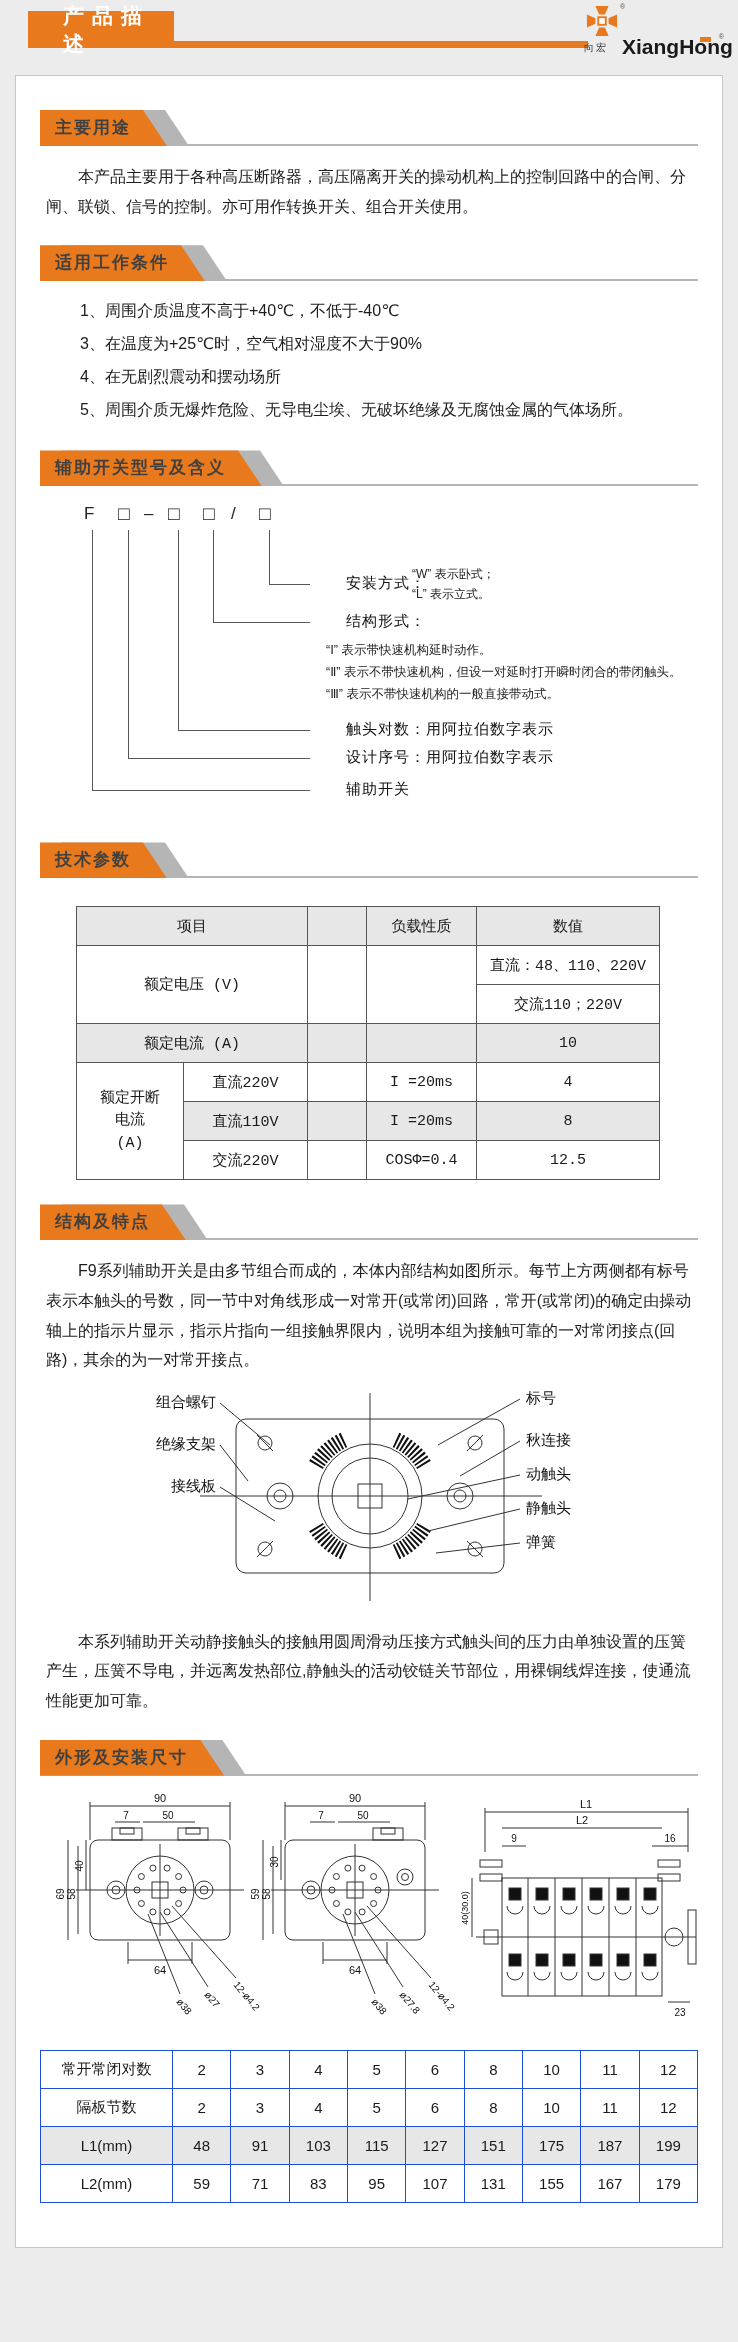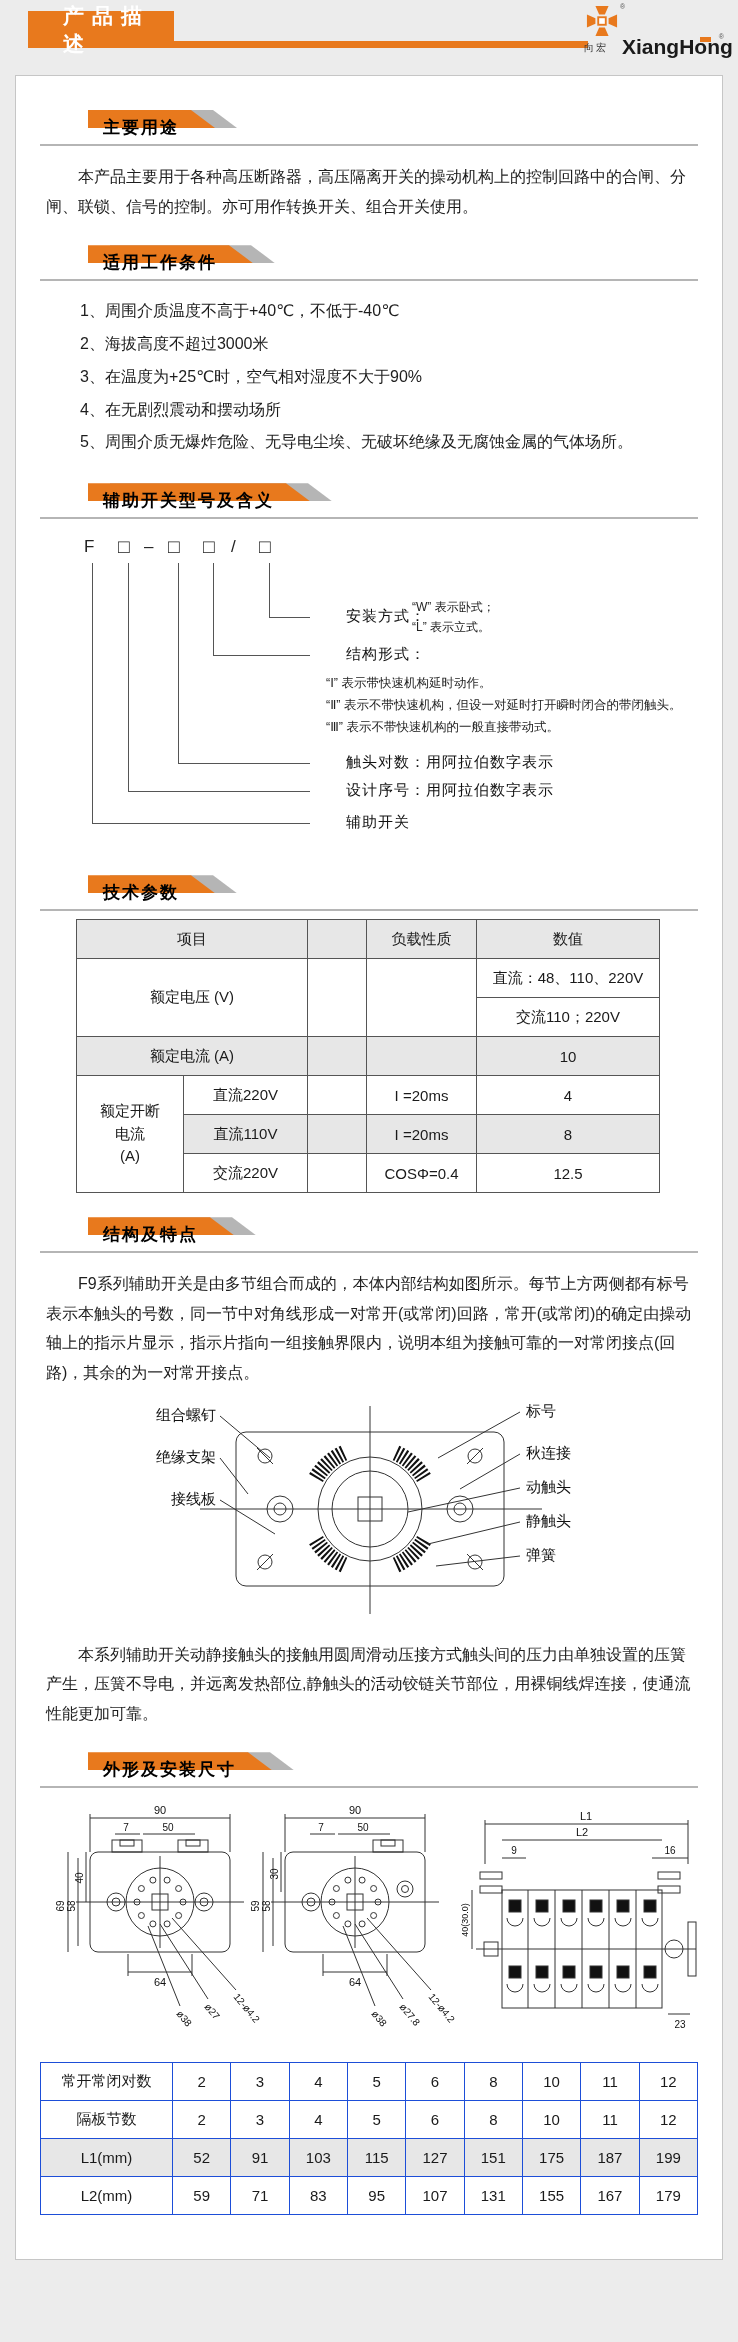--- a/index.html
+++ b/index.html
@@ -37,24 +37,23 @@
   .card{
     margin:9px 15px 42px;
     background:#fff;
     border:1px solid #c6c6c6;
     padding:26px 24px 40px;
   }
   
   .banner{margin-top:24px;border-bottom:2px solid var(--banner-shadow,#b5b5b5);height:36px;line-height:36px;white-space:nowrap;}
   .banner:first-child{margin-top:8px;}
   .banner-label{
-    position:relative;display:inline-block;height:18px;line-height:36px;
-    padding:0 36px 0 15px;color:#000000;font-weight:bold;font-size:17px;letter-spacing:2px;
+    position:relative;display:inline-block;height:36px;line-height:36px;
+    padding:0 36px 0 15px;color:#404040;font-weight:bold;font-size:17px;letter-spacing:2px;
     z-index:1;
-    margin-left:48px;
   }
   .banner-label::before{
     content:"";position:absolute;left:22px;right:-22px;top:0;bottom:0;
     background:var(--banner-shadow,#b5b5b5);
     clip-path:polygon(0 0,calc(100% - 24px) 0,100% 100%,0 100%);
     z-index:-2;
   }
   .banner-label::after{
     content:"";position:absolute;inset:0;
     background:var(--accent,#e8791d);
@@ -69,21 +68,21 @@
   .model-diagram{position:relative;height:318px;margin-top:14px;font-size:15px;}
   .code-sym{position:absolute;top:4px;font-size:17px;color:#222;}
   .code-box{font-size:19px;line-height:20px;}
   .vline{position:absolute;width:0;border-left:1px solid #555;}
   .hline{position:absolute;height:0;border-top:1px solid #555;}
   .mlabel{position:absolute;left:274px;font-size:15px;color:#111;letter-spacing:1px;margin-left:32px;}
   .mnote{position:absolute;left:286px;font-size:12.5px;color:#222;}
   .wlnote{position:absolute;left:372px;font-size:12px;color:#222;}
   
   table{border-collapse:collapse;}
-  .tech-table{margin:8px 0 4px 36px;table-layout:fixed;}
+  .tech-table{margin:28px 0 4px 36px;table-layout:fixed;font-family:Liberation Mono, monospace;}
   .tech-table td{border:1px solid #555;text-align:center;font-size:15px;height:39px;padding:2px 4px;color:#1a1a1a;}
   .shade{background:var(--table-shade,#e7e7e7);}
   .prewrap{white-space:pre-line;line-height:1.5;}
   .dim-table{width:100%;margin:16px 0 4px;table-layout:fixed;}
   .dim-table td{border:1px solid #1d4ed8;text-align:center;font-size:15px;height:38px;padding:1px 2px;color:#1a1a1a;}
   .dim-table td.lbl{font-size:15px;}
   
   .fig{display:block;margin:6px auto 0;}
   .fig text{font-family:"Liberation Sans","DejaVu Sans",sans-serif;fill:#111;}
 </style>
@@ -114,21 +113,20 @@
   <div class="banner">
     <span class="banner-label">主要用途</span>
   </div>
   <p class="para">本产品主要用于各种高压断路器，高压隔离开关的操动机构上的控制回路中的合闸、分闸、联锁、信号的控制。亦可用作转换开关、组合开关使用。</p>
 
   <div class="banner">
     <span class="banner-label">适用工作条件</span>
   </div>
   <ul class="cond-list">
     <li>1、周围介质温度不高于+40℃，不低于-40℃</li>
-    <li>2、海拔高度不超过3000米</li>
     <li>3、在温度为+25℃时，空气相对湿度不大于90%</li>
     <li>4、在无剧烈震动和摆动场所</li>
     <li>5、周围介质无爆炸危险、无导电尘埃、无破坏绝缘及无腐蚀金属的气体场所。</li>
   </ul>
 
   <div class="banner">
     <span class="banner-label">辅助开关型号及含义</span>
   </div>
   <div class="model-diagram">
     <span class="code-sym" style="left:44px">F</span>
@@ -453,21 +451,21 @@
       <td>4</td>
       <td>5</td>
       <td>6</td>
       <td>8</td>
       <td>10</td>
       <td>11</td>
       <td>12</td>
     </tr>
     <tr class="shade">
       <td class="lbl">L1(mm)</td>
-      <td>52</td>
+      <td>48</td>
       <td>91</td>
       <td>103</td>
       <td>115</td>
       <td>127</td>
       <td>151</td>
       <td>175</td>
       <td>187</td>
       <td>199</td>
     </tr>
     <tr>

